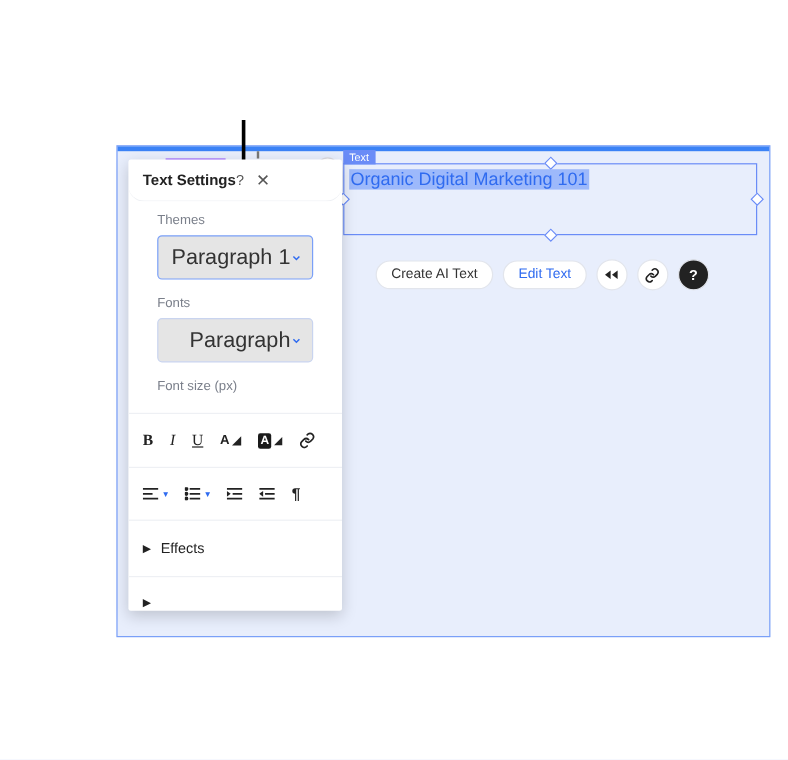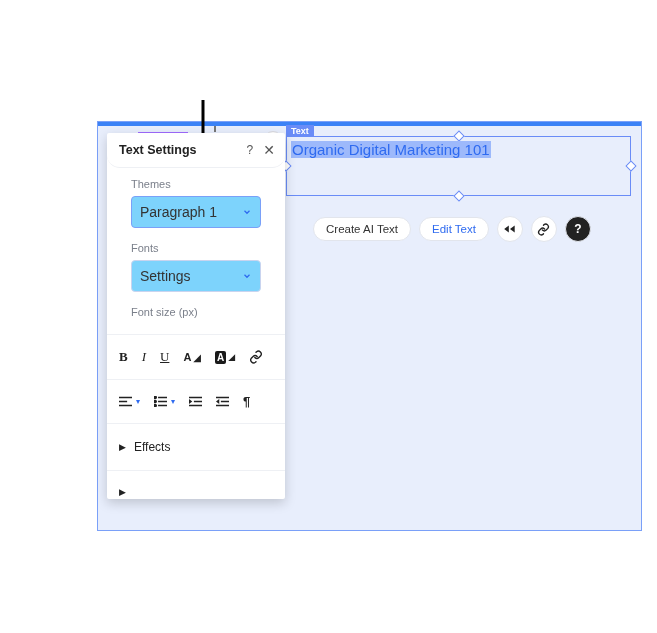--- a/index.html
+++ b/index.html
@@ -56,21 +56,20 @@
     border:1.5px solid #6a8cf7;
     background:transparent;
   }
   .text-box .tag{
     position:absolute;
     top:-12px; left:-1px;
     background:#6a8cf7;
     color:#fff;
     font-size:9px;
     padding:1px 5px;
-    font-weight:bold;
   }
   .text-box .content{
     color:#2f6bf0;
     background:#9db9fb;
     display:inline-block;
     font-size:15px;
     padding:0 1px;
     margin:4px 0 12px 4px;
   }
   .text-box .handle{
@@ -128,42 +127,41 @@
     background:#fff;
     box-shadow: 0 4px 12px rgba(0,0,0,.18);
     border-radius:2px;
     overflow:hidden;
     font-size:12px;
     color:#333;
   }
   .panel-header{
     display:flex;
     align-items:center;
-    justify-content:space-between;
     padding:10px 10px 10px 12px;
     border-bottom:1px solid #eef0f4;
     border-radius:13px;
   }
   .panel-title{ font-weight:700; font-size:12.5px; color:#222;}
   .panel-header-actions{ display:flex; gap:10px; align-items:center;}
   .hdr-ic{ color:#555; cursor:pointer; font-size:12px; line-height:1;}
   .section{ padding:10px 24px 4px;}
   .section .label{ font-size:11px; color:#7a7f8a; margin-bottom:6px;}
   .select{
     width:100%;
     border:1px solid #c9d4ef;
     border-radius:4px;
     padding:7px 8px;
     display:flex;
     align-items:center;
-    justify-content:space-between;
-    font-size:14px;
+    justify-content:flex-end;
+    font-size:18px;
     color:#333;
     cursor:pointer;
-    background:#7dd3fc;
+    background:#e5e5e5;
   }
   .select.theme{ border-color:#7aa0f8;}
   .chev{
     width:10px;height:10px;
   }
   .size-row{ display:flex; align-items:center; gap:10px;}
   .slider-wrap{ flex:1; position:relative; height:20px; display:flex; align-items:center;}
   .track{ height:3px; background:#d7dcea; width:100%; border-radius:2px; position:relative;}
   .track .fill{ position:absolute; left:0; top:0; bottom:0; width:10%; background:#2f6bf0; border-radius:2px;}
   .knob{ position:absolute; left:10%; width:11px; height:11px; border-radius:50%; background:#2f6bf0; top:50%; transform:translate(-50%,-50%);}
@@ -276,21 +274,21 @@
       <span>Paragraph 1</span>
       <svg class="chev" viewBox="0 0 24 24" fill="none" stroke="#2f6bf0" stroke-width="3">
           <polyline points="6 9 12 15 18 9"></polyline>
         </svg>
     </div>
   </div>
 
   <div class="section">
     <div class="label">Fonts</div>
     <div class="select">
-      <span>Settings</span>
+      <span>Paragraph</span>
       <svg class="chev" viewBox="0 0 24 24" fill="none" stroke="#2f6bf0" stroke-width="3">
           <polyline points="6 9 12 15 18 9"></polyline>
         </svg>
     </div>
   </div>
 
   <div class="section">
     <div class="label">Font size (px)</div>
   </div>
 

